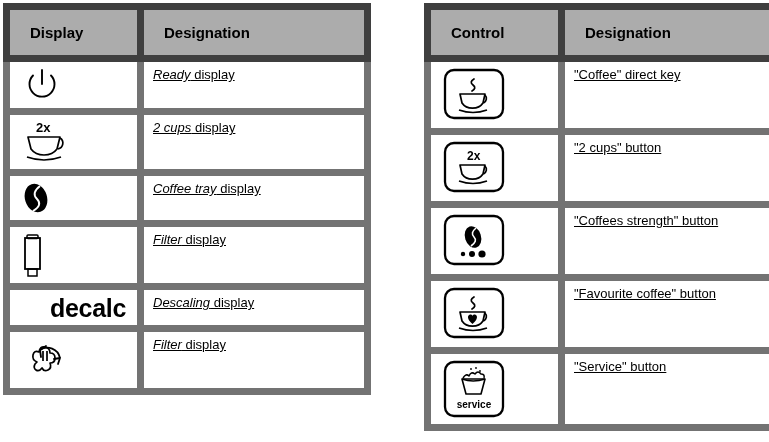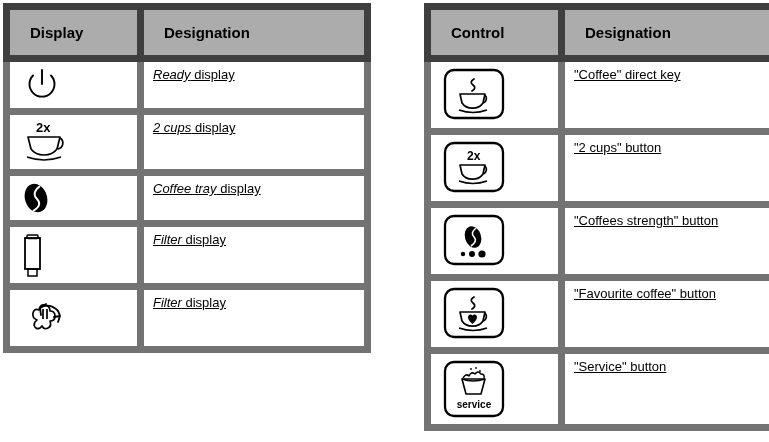--- a/index.html
+++ b/index.html
@@ -157,20 +157,28 @@
               <rect x="8" y="38" width="9" height="7" fill="none" stroke="#000" stroke-width="1.5"></rect>
             </svg>
           </span>
         </td>
         <td class="desig-cell">
           <i class="em">Filter</i><span> display</span>
         </td>
       </tr>
 
 
+      <tr>
+        <td class="icon-cell">
+          <span class="word-decalc">decalc</span>
+        </td>
+        <td class="desig-cell">
+          <i class="em">Descaling</i><span> display</span>
+        </td>
+      </tr>
 
       <tr>
         <td class="icon-cell">
           <span>
             <svg width="52" height="48" viewBox="0 0 52 48">
               <path d="M20 14 A13 13 0 0 1 40 22" fill="none" stroke="#000" stroke-width="1.8"></path>
               <path d="M20 14 l6 -4 M20 14 l1 7" fill="none" stroke="#000" stroke-width="1.8" stroke-linecap="round"></path>
               <path d="M40 22 l-6 1 M40 22 l-2 6" fill="none" stroke="#000" stroke-width="1.8" stroke-linecap="round"></path>
               <path d="M17 26 q-5 -2 -4 -7 q1 -5 6 -3 q1 -6 6 -5 q5 1 5 6 q5 0 5 5 q0 5 -5 5 q2 5 -2 7 q-4 2 -6 -2 q-3 4 -6 2 q-3 -2 -1 -6 z" fill="none" stroke="#000" stroke-width="1.7" stroke-linejoin="round"></path>
               <line x1="23" y1="15" x2="23" y2="25" stroke="#000" stroke-width="1.7"></line>

